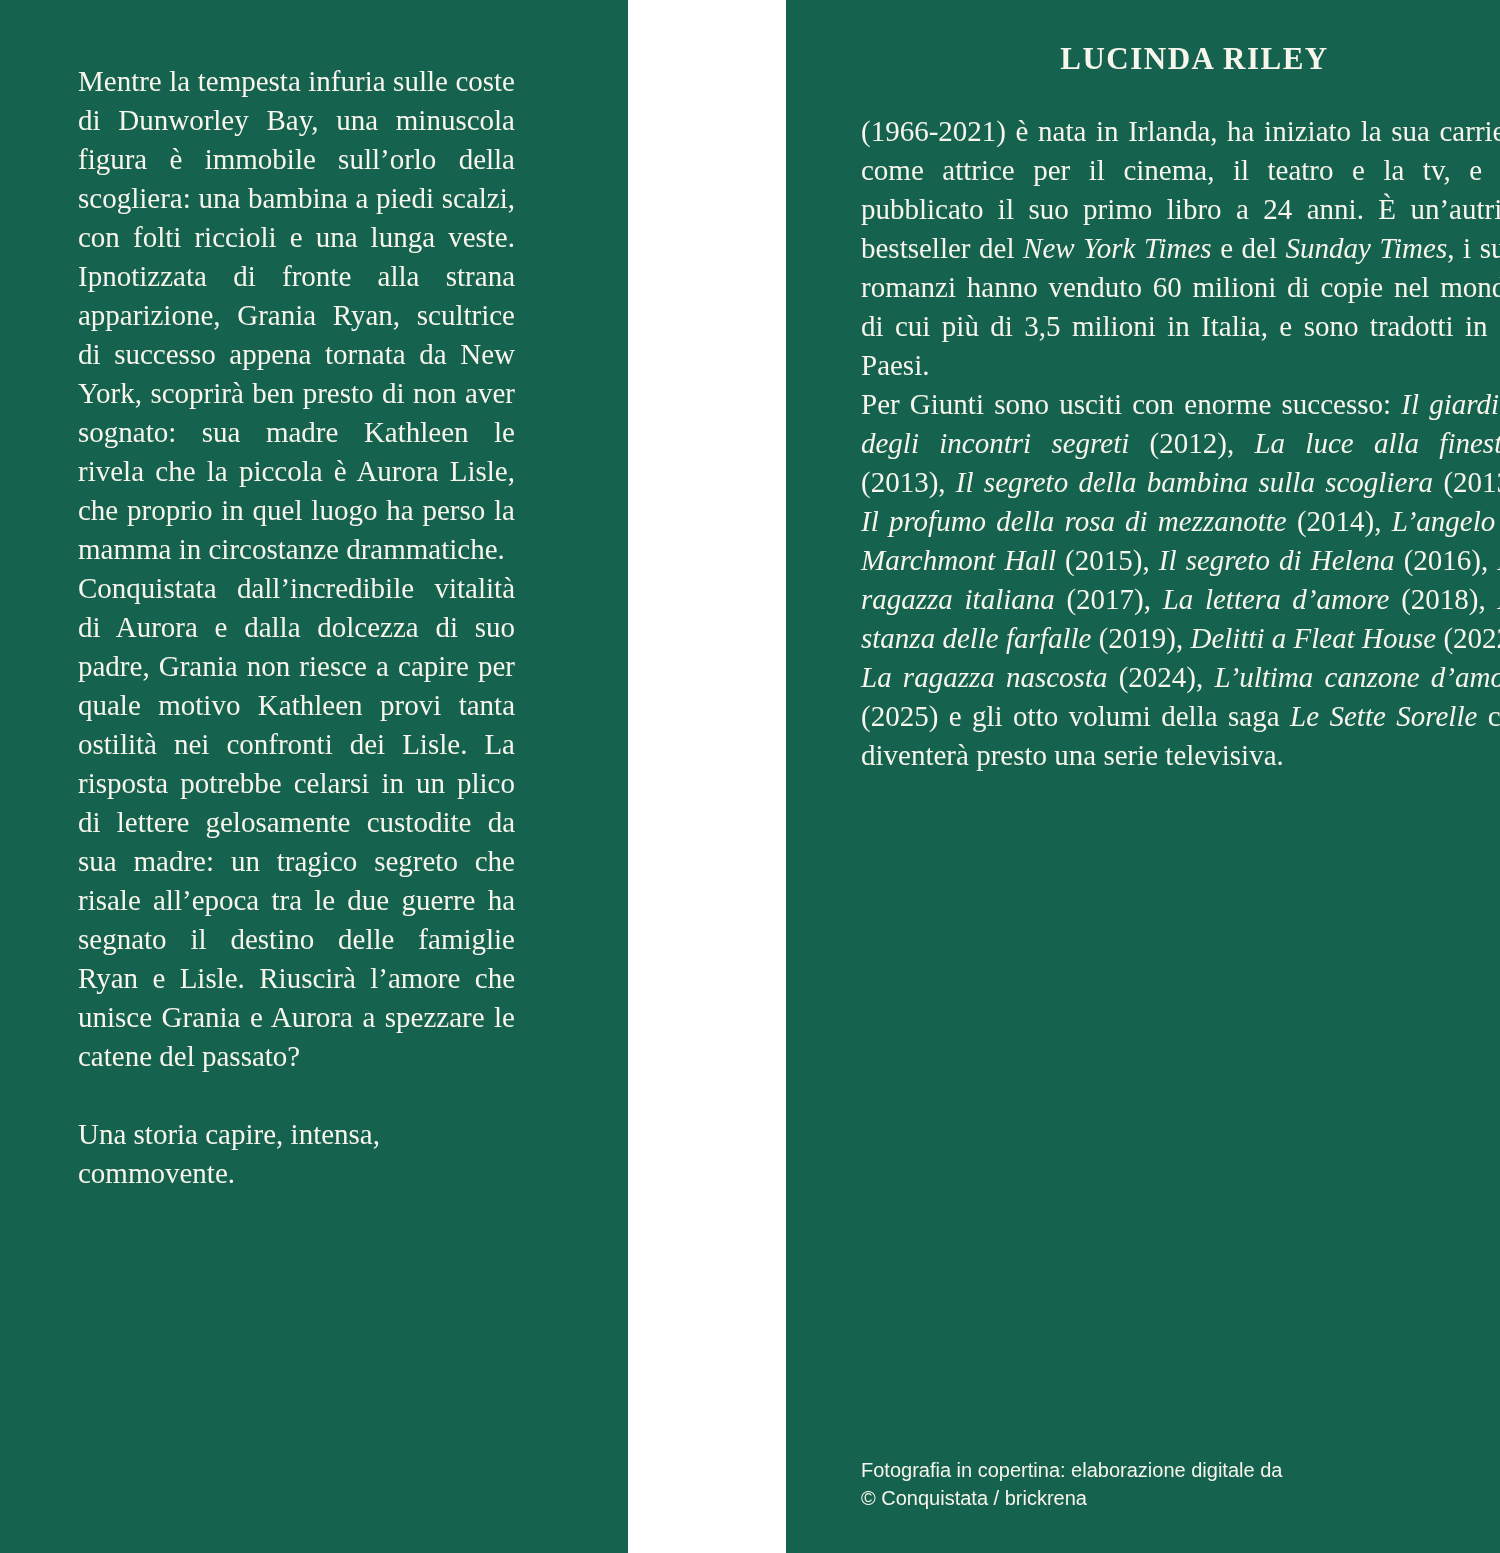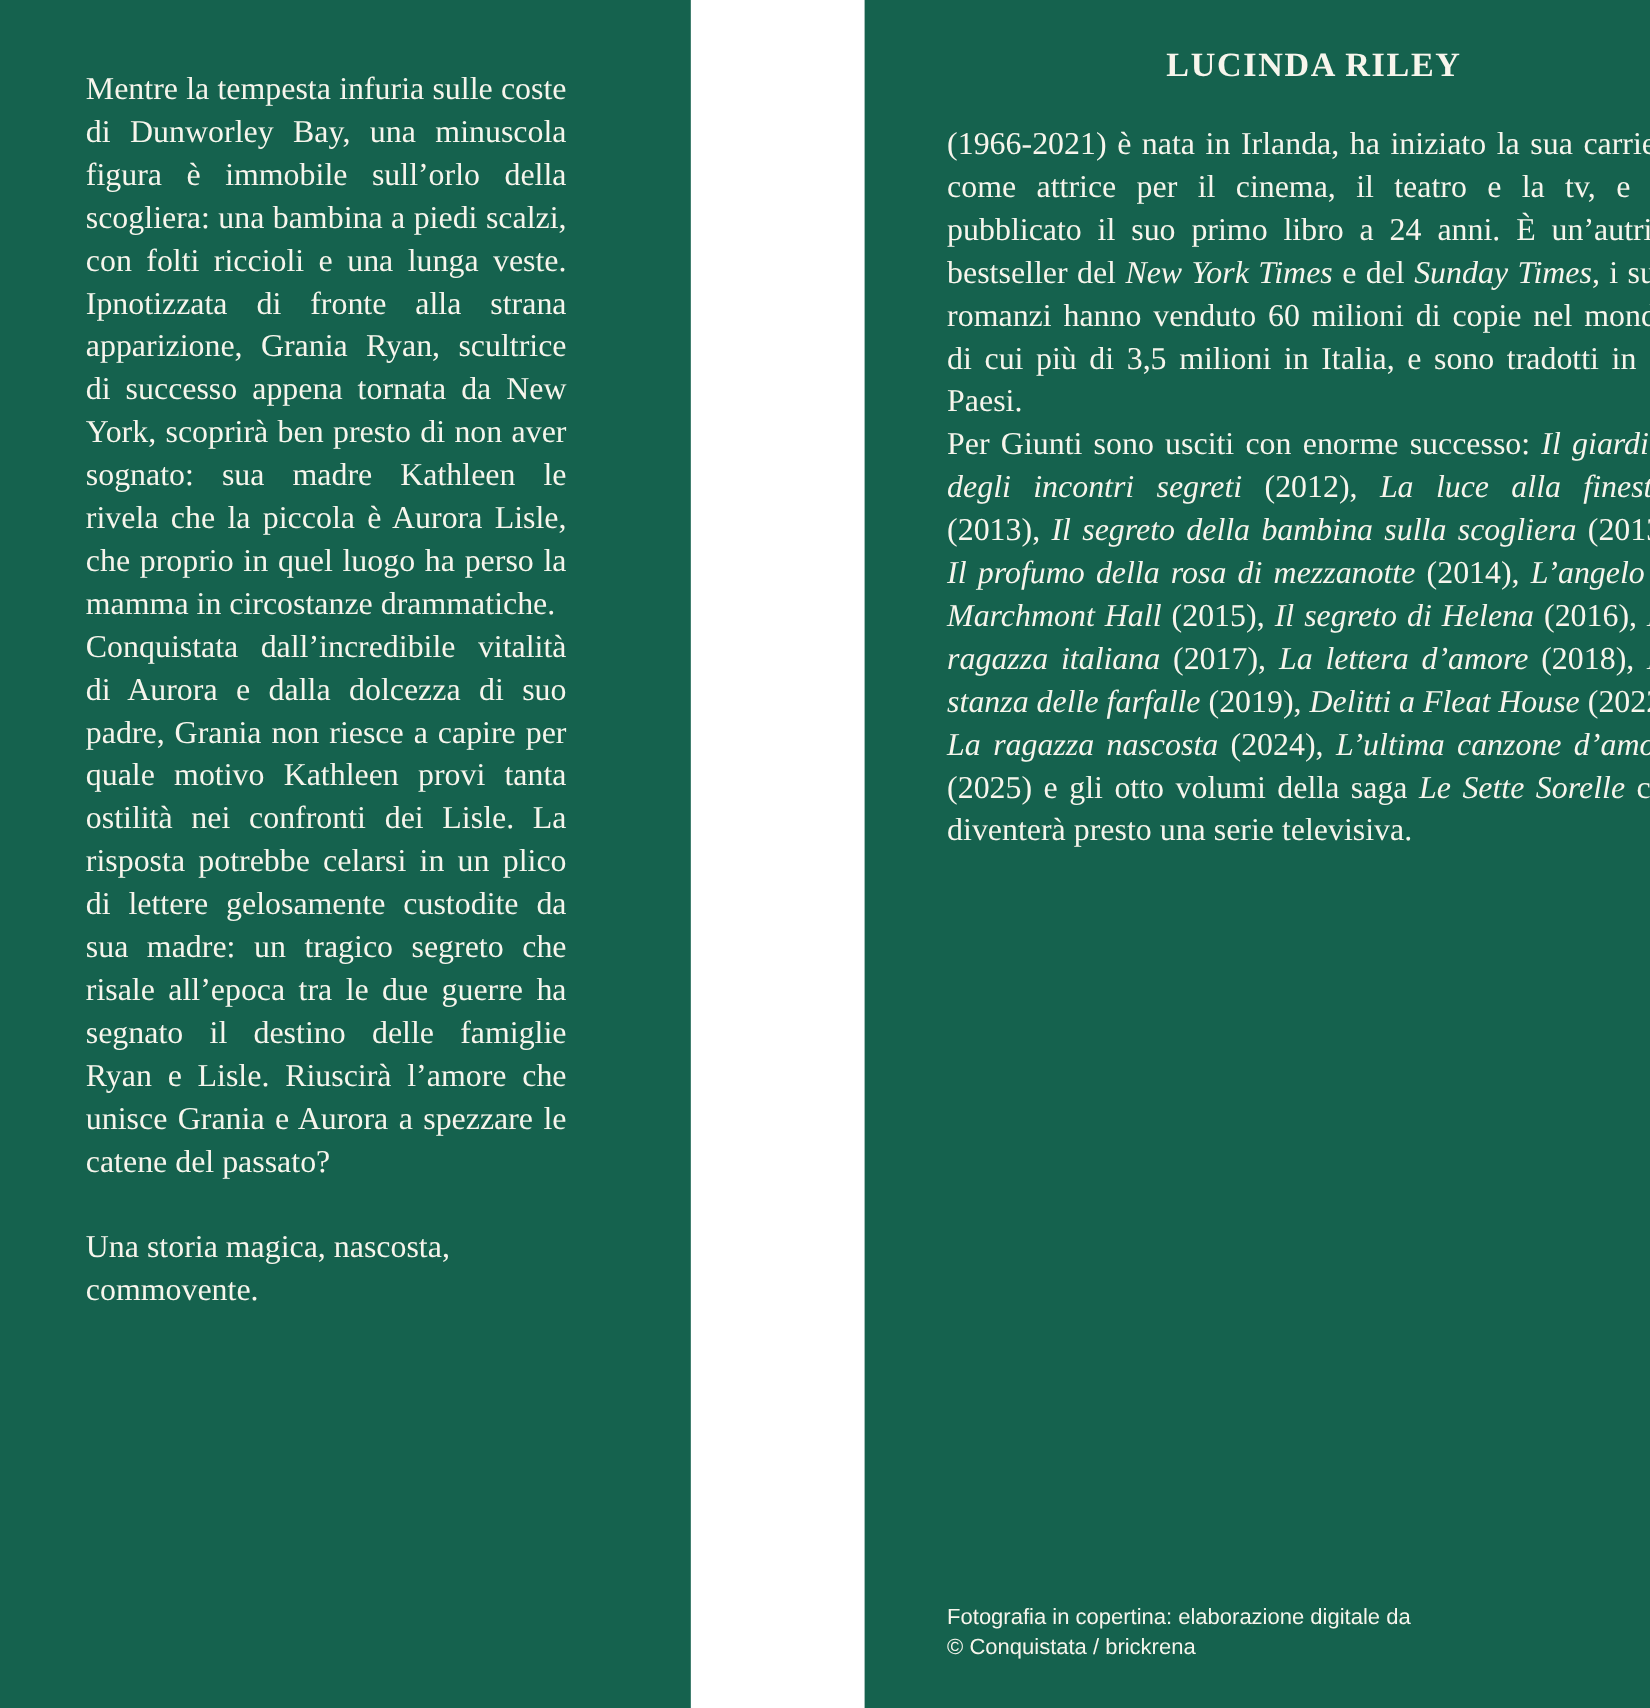--- a/index.html
+++ b/index.html
@@ -78,21 +78,21 @@
 </style>
 </head>
 <body>
 
 <div id="page">
 
   <section class="flap" id="left-flap">
     <div class="body-text">
       <p>Mentre la tempesta infuria sulle coste di Dunworley Bay, una minuscola figura è immobile sull’orlo della scogliera: una bambina a piedi scalzi, con folti riccioli e una lunga veste. Ipnotizzata di fronte alla strana apparizione, Grania Ryan, scultrice di successo appena tornata da New York, scoprirà ben presto di non aver sognato: sua madre Kathleen le rivela che la piccola è Aurora Lisle, che proprio in quel luogo ha perso la mamma in circostanze drammatiche.</p>
       <p>Conquistata dall’incredibile vitalità di Aurora e dalla dolcezza di suo padre, Grania non riesce a capire per quale motivo Kathleen provi tanta ostilità nei confronti dei Lisle. La risposta potrebbe celarsi in un plico di lettere gelosamente custodite da sua madre: un tragico segreto che risale all’epoca tra le due guerre ha segnato il destino delle famiglie Ryan e Lisle. Riuscirà l’amore che unisce Grania e Aurora a spezzare le catene del passato?</p>
-      <p class="tagline">Una storia magica, nascosta, commovente.</p>
+      <p class="tagline">Una storia capire, intensa, commovente.</p>
     </div>
   </section>
 
   <section class="flap" id="right-flap">
     <h1 class="author-title">LUCINDA RILEY</h1>
     <div class="body-text">
       <p><span>(1966-2021) è nata in Irlanda, ha iniziato la sua carriera come attrice per il cinema, il teatro e la tv, e ha pubblicato il suo primo libro a 24 anni. È un’autrice bestseller del </span><em>New York Times</em><span> e del </span><em>Sunday Times</em><span>, i suoi romanzi hanno venduto 60 milioni di copie nel mondo, di cui più di 3,5 milioni in Italia, e sono tradotti in 39 Paesi.</span></p>
       <p><span>Per Giunti sono usciti con enorme successo: </span><em>Il giardino degli incontri segreti</em><span> (2012), </span><em>La luce alla finestra</em><span> (2013), </span><em>Il segreto della bambina sulla scogliera</em><span> (2013), </span><em>Il profumo della rosa di mezzanotte</em><span> (2014), </span><em>L’angelo di Marchmont Hall</em><span> (2015), </span><em>Il segreto di Helena</em><span> (2016), </span><em>La ragazza italiana</em><span> (2017), </span><em>La lettera d’amore</em><span> (2018), </span><em>La stanza delle farfalle</em><span> (2019), </span><em>Delitti a Fleat House</em><span> (2022), </span><em>La ragazza nascosta</em><span> (2024), </span><em>L’ultima canzone d’amore</em><span> (2025) e gli otto volumi della saga </span><em>Le Sette Sorelle</em><span> che diventerà presto una serie televisiva.</span></p>
     </div>
     <div class="credit">

